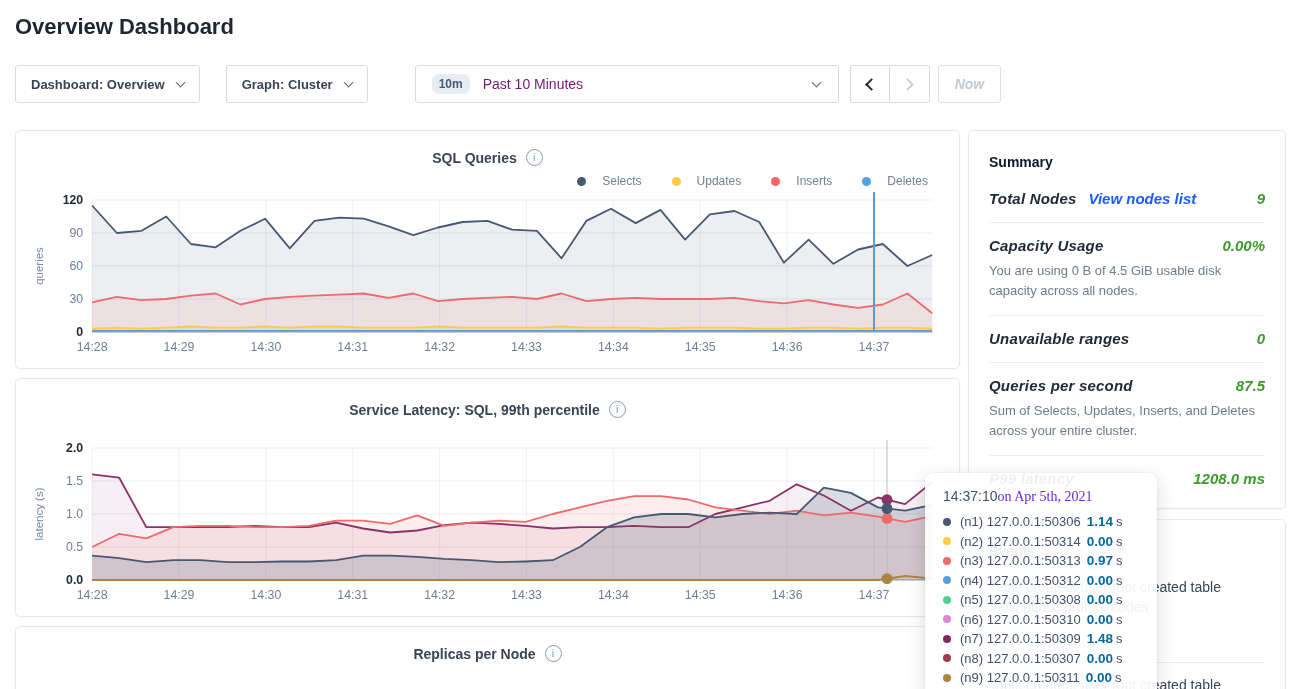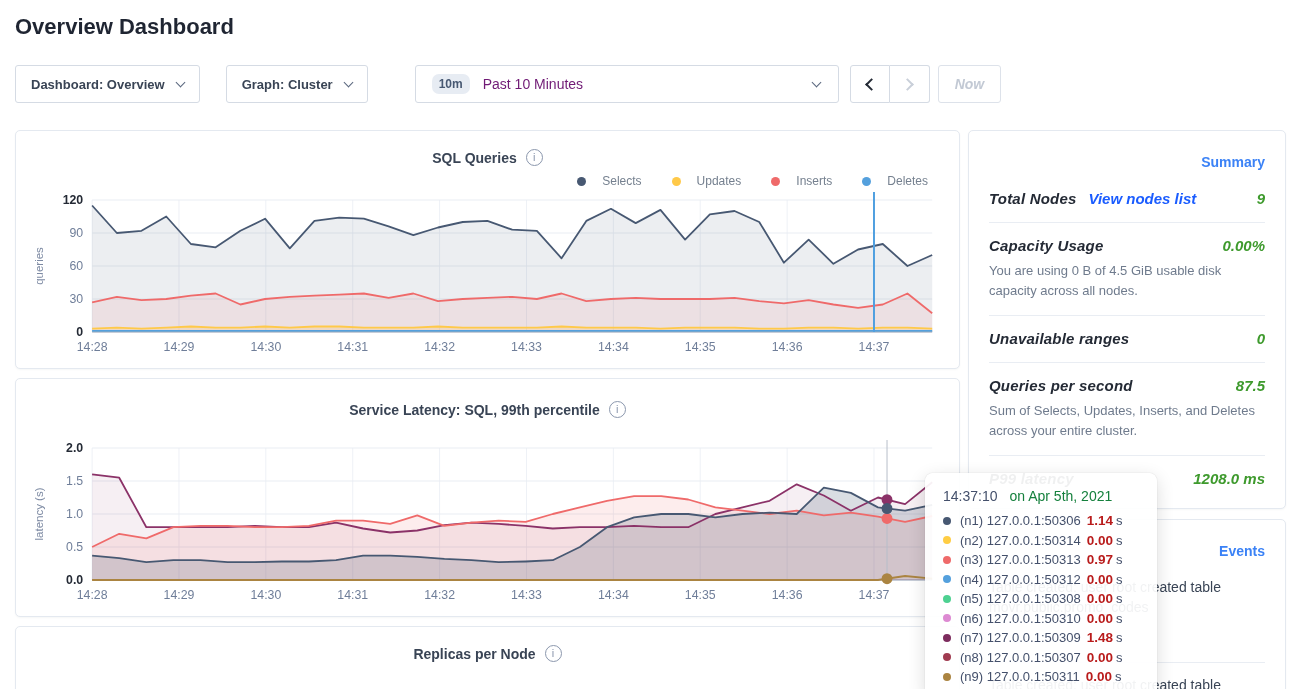--- a/index.html
+++ b/index.html
@@ -51,21 +51,21 @@
   .legend-item { display:flex; align-items:center; gap:16px; font-size:12px; color:#75808f; cursor:pointer; }
   .legend-dot { width:9px; height:9px; border-radius:50%; flex:none; }
   svg.chart { display:block; width:100%; height:172px; margin-top:2px; }
   svg.chart text { font-family:"Liberation Sans", sans-serif; }
   .latency-panel .chart-title-row { margin-top:8px; }
   .latency-panel svg.chart { margin-top:20px; }
   .replicas-panel { height:200px; }
 
   
   .summary-panel { padding:16px 20px 6px 20px; }
-  .side-heading { text-align:right; font-size:14px; font-weight:700; color:#3b82f6; padding:7px 0 6px; }
+  .side-heading { text-align:left; font-size:14px; font-weight:700; color:#0f172a; padding:7px 0 6px; }
   .sum-row { padding:14px 0 15px; border-bottom:1px solid #e9edf3; }
   .sum-row:last-child { border-bottom:none; }
   .sum-main { display:flex; align-items:baseline;font-style:italic; }
   .sum-label { font-size:15px; font-weight:700; color:#242a35; letter-spacing:.2px; }
   .sum-link { font-size:15px; font-weight:700; color:#1a5cff; margin-left:12px; text-decoration:none; cursor:pointer; }
   .sum-value { margin-left:auto; font-size:15px; font-weight:700; color:#3e9a2d; white-space:nowrap; }
   .sum-desc { margin-top:7px; font-size:13px; color:#6f7b8d; line-height:1.5; }
 
   
   .events-panel { padding:16px 20px; }
@@ -73,24 +73,24 @@
   .event-item:last-child { border-bottom:none; }
   .event-item.tall { padding-bottom:44px; }
 
   
   .tooltip {
     position:absolute; left:925px; top:473px; width:232px;
     background:rgba(255,255,255,.93); border-radius:8px; padding:15px 18px 13px;
     box-shadow:0 0 1px rgba(0,0,0,.25), 0 5px 18px rgba(0,0,0,.14); z-index:10;
   }
   .tt-head { font-size:14px; color:#44506b; margin-bottom:9px; }
-  .tt-head .suffix { color:#15803d; margin-left:12px; }
+  .tt-head .suffix { color:#6d28d9; margin-left:0;font-family:Liberation Serif, serif; }
   .tt-row { display:flex; align-items:center; margin-top:4.5px; font-size:13px; color:#44506b; }
   .tt-dot { width:8px; height:8px; border-radius:50%; flex:none; margin-right:9px; }
-  .tt-val { font-weight:700; color:#b91c1c; margin-left:6px; font-size:13.5px; }
+  .tt-val { font-weight:700; color:#0369a1; margin-left:6px; font-size:13.5px; }
   .tt-unit { font-weight:400; color:#44506b; margin-left:3px; font-size:13px; }
 </style>
 </head>
 <body>
 
 <div class="page">
 
   <h1 class="page-title">Overview Dashboard</h1>
 
   <div class="toolbar">

